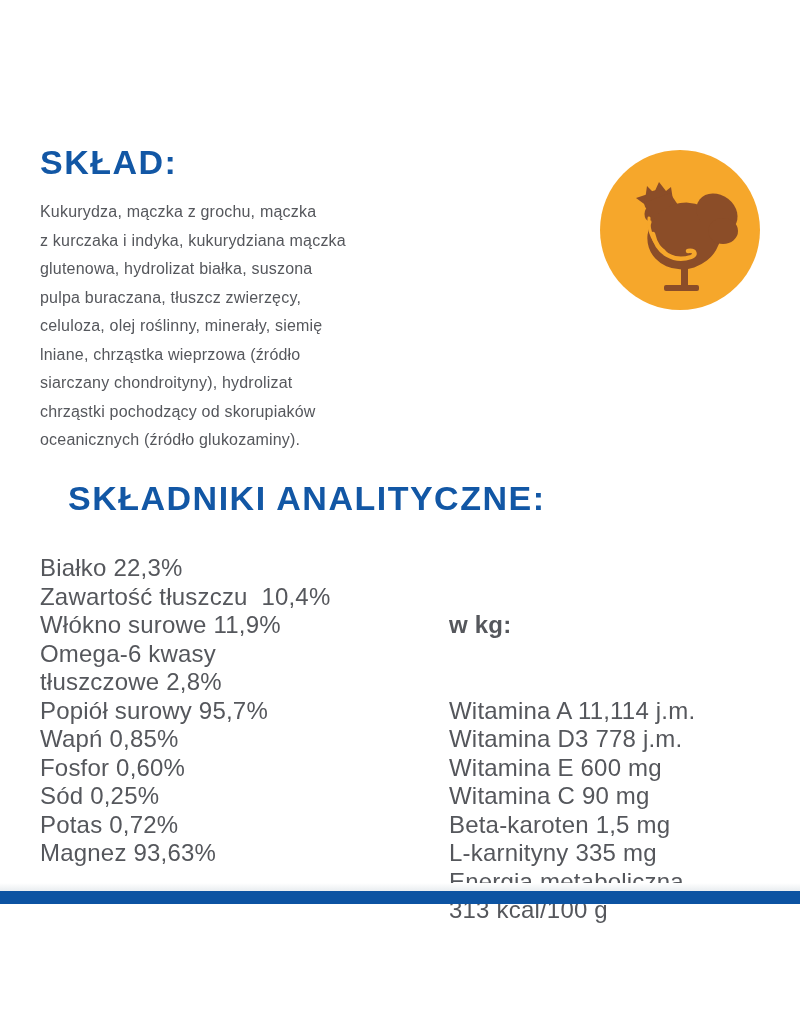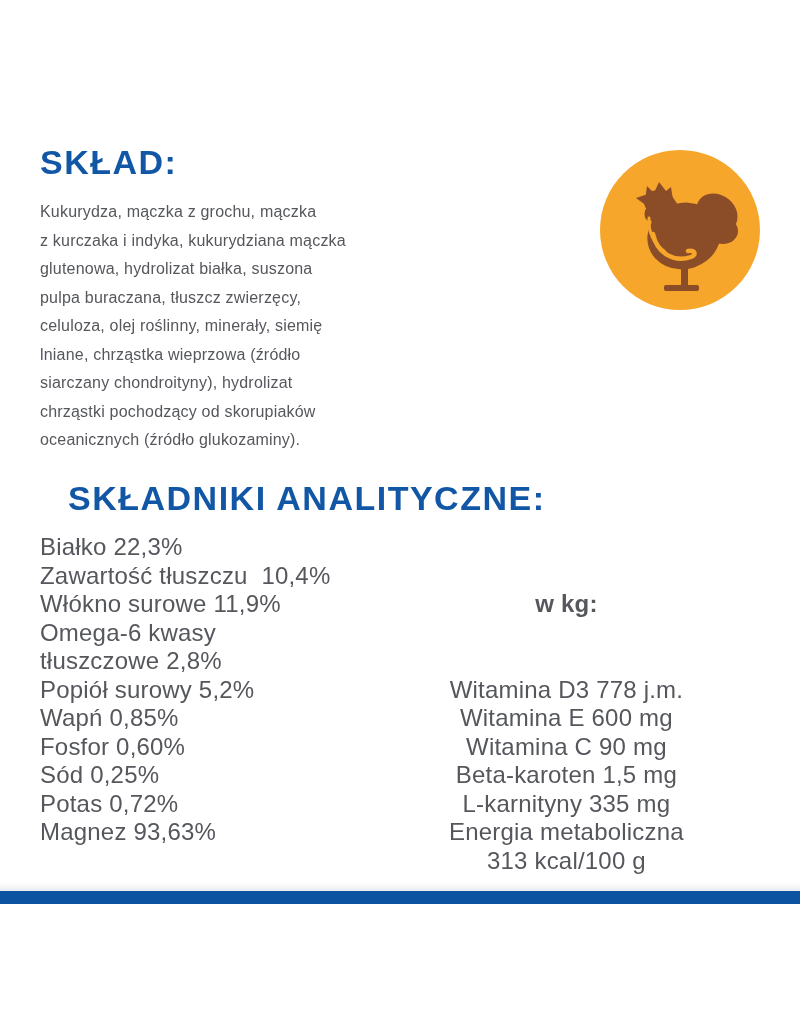--- a/index.html
+++ b/index.html
@@ -21,26 +21,26 @@
     color:var(--gray,#55575C); white-space:pre-wrap;
   }
   .icon-circle {
     position:absolute; left:600px; top:150px; width:160px; height:160px;
   }
   .icon-circle svg { display:block; width:160px; height:160px; }
   .circle-bg { fill:var(--orange,#F6A72B); }
   .hen-part  { fill:var(--brown,#8B4D28); }
   .hen-line  { stroke:var(--orange,#F6A72B); fill:none; stroke-linecap:round; }
   .col {
-    position:absolute; top:533px;
+    position:absolute; top:554px;
     font-size:24px; line-height:28.5px; letter-spacing:0.2px;
     color:var(--gray,#55575C); white-space:pre-wrap;
   }
   .col-left  { left:40px; }
-  .col-right { left:449px;text-align:center; }
+  .col-right { left:449px; }
   .col-header { font-weight:bold; }
   .footer-shade {
     position:absolute; left:0; top:883px; width:800px; height:8px;
     background:linear-gradient(to bottom, #ffffff, #e9edf0);
   }
   .footer-bar {
     position:absolute; left:0; top:891px; width:800px; height:13px;
     background:var(--bar-blue,#0C53A2);
   }
 </style>
@@ -89,25 +89,25 @@
           <path class="hen-line" stroke-width="3" d="M49,68 C48,82 54,94 64,101"></path>
         </g>
       </svg>
     </div>
   </section>
 
   <section>
     <h2 id="analytics-heading" class="heading">SKŁADNIKI ANALITYCZNE:</h2>
 
     <div class="col col-left"><div>Białko 22,3%</div><div>Zawartość tłuszczu  10,4%</div><div>Włókno surowe 11,9%</div><div>Omega-6 kwasy
-tłuszczowe 2,8%</div><div>Popiół surowy 5,2%</div><div>Wapń 0,85%</div><div>Fosfor 0,60%</div><div>Sód 0,25%</div><div>Potas 0,72%</div><div>Magnez 93,63%</div></div>
+tłuszczowe 2,8%</div><div>Popiół surowy 95,7%</div><div>Wapń 0,85%</div><div>Fosfor 0,60%</div><div>Sód 0,25%</div><div>Potas 0,72%</div><div>Magnez 93,63%</div></div>
 
     <div class="col col-right">
       <div class="col-header">w kg:</div>
-      <div><div>Witamina D3 778 j.m.</div><div>Witamina E 600 mg</div><div>Witamina C 90 mg</div><div>Beta-karoten 1,5 mg</div><div>L-karnityny 335 mg</div><div>Energia metaboliczna
+      <div><div>Witamina A 11,114 j.m.</div><div>Witamina D3 778 j.m.</div><div>Witamina E 600 mg</div><div>Witamina C 90 mg</div><div>Beta-karoten 1,5 mg</div><div>L-karnityny 335 mg</div><div>Energia metaboliczna
 313 kcal/100 g</div></div>
     </div>
   </section>
 
   <div class="footer-shade"></div>
   <div class="footer-bar"></div>
 
 </div>
 
 </body></html>

